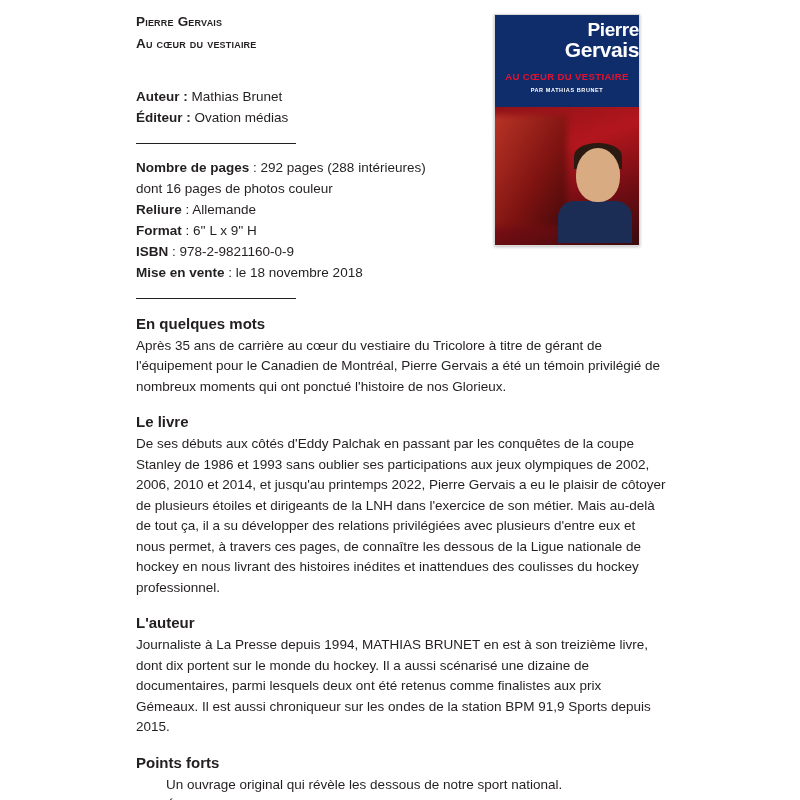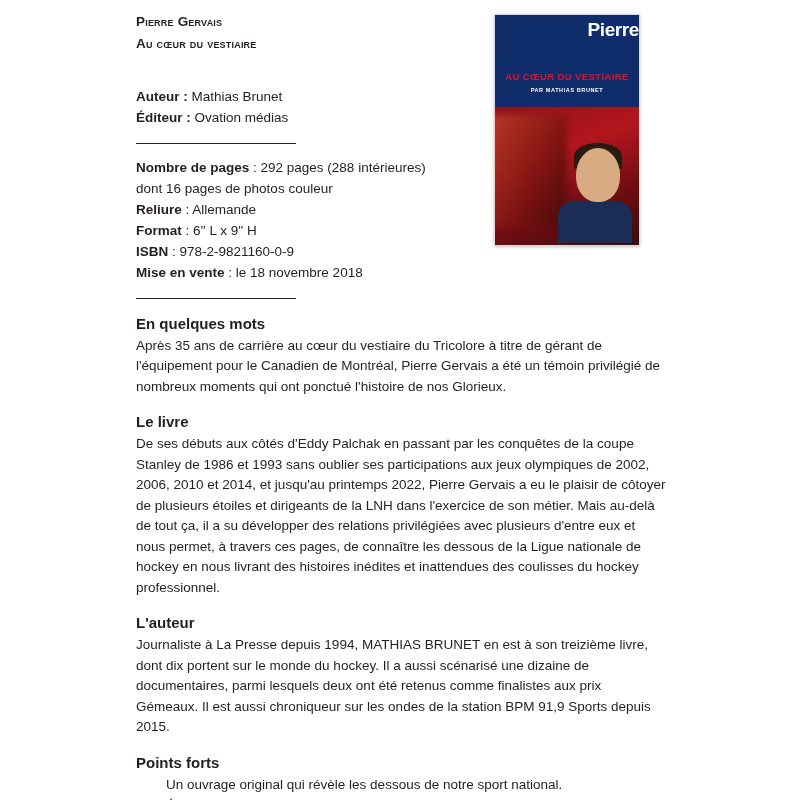--- a/index.html
+++ b/index.html
@@ -226,20 +226,21 @@
       <p style="white-space: pre-line; margin-left: 30px;">Un ouvrage original qui révèle les dessous de notre sport national.
 Écrit par un auteur spécialiste dans le domaine.</p>
     </div>
 
   </div>
 
   <div class="cover">
     <div class="cover-top"></div>
     <div class="cover-name">
       <span>Pierre</span>
+      <span class="l2">Gervais</span>
     </div>
     <div class="cover-sub">AU CŒUR DU VESTIAIRE</div>
     <div class="cover-byline">PAR MATHIAS BRUNET</div>
     <div class="cover-photo">
       <div class="photo-blur-left"></div>
       <div class="photo-body"></div>
       <div class="photo-hair"></div>
       <div class="photo-face"></div>
     </div>
   </div>

